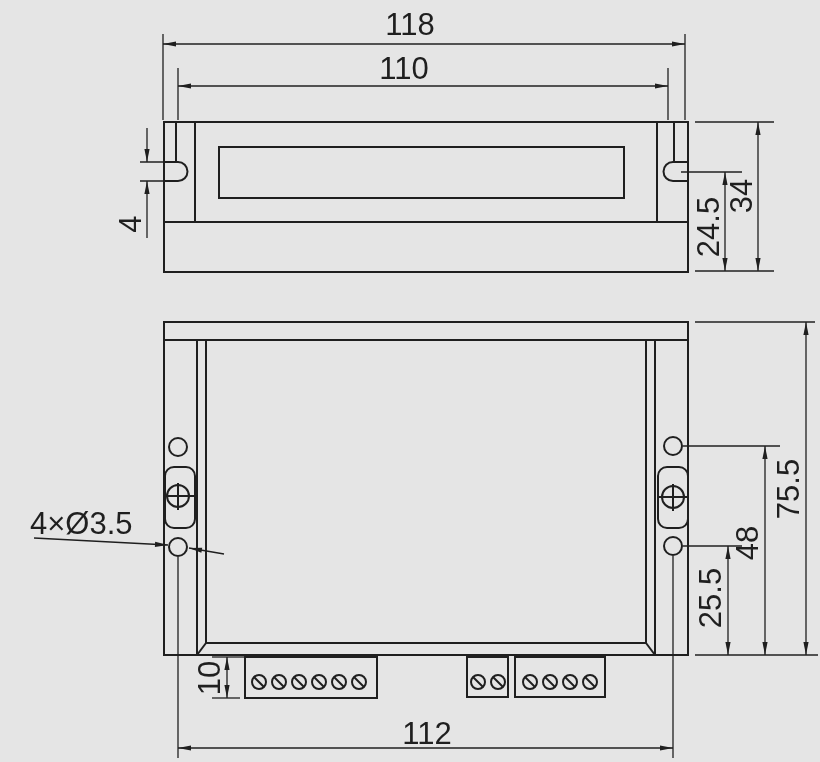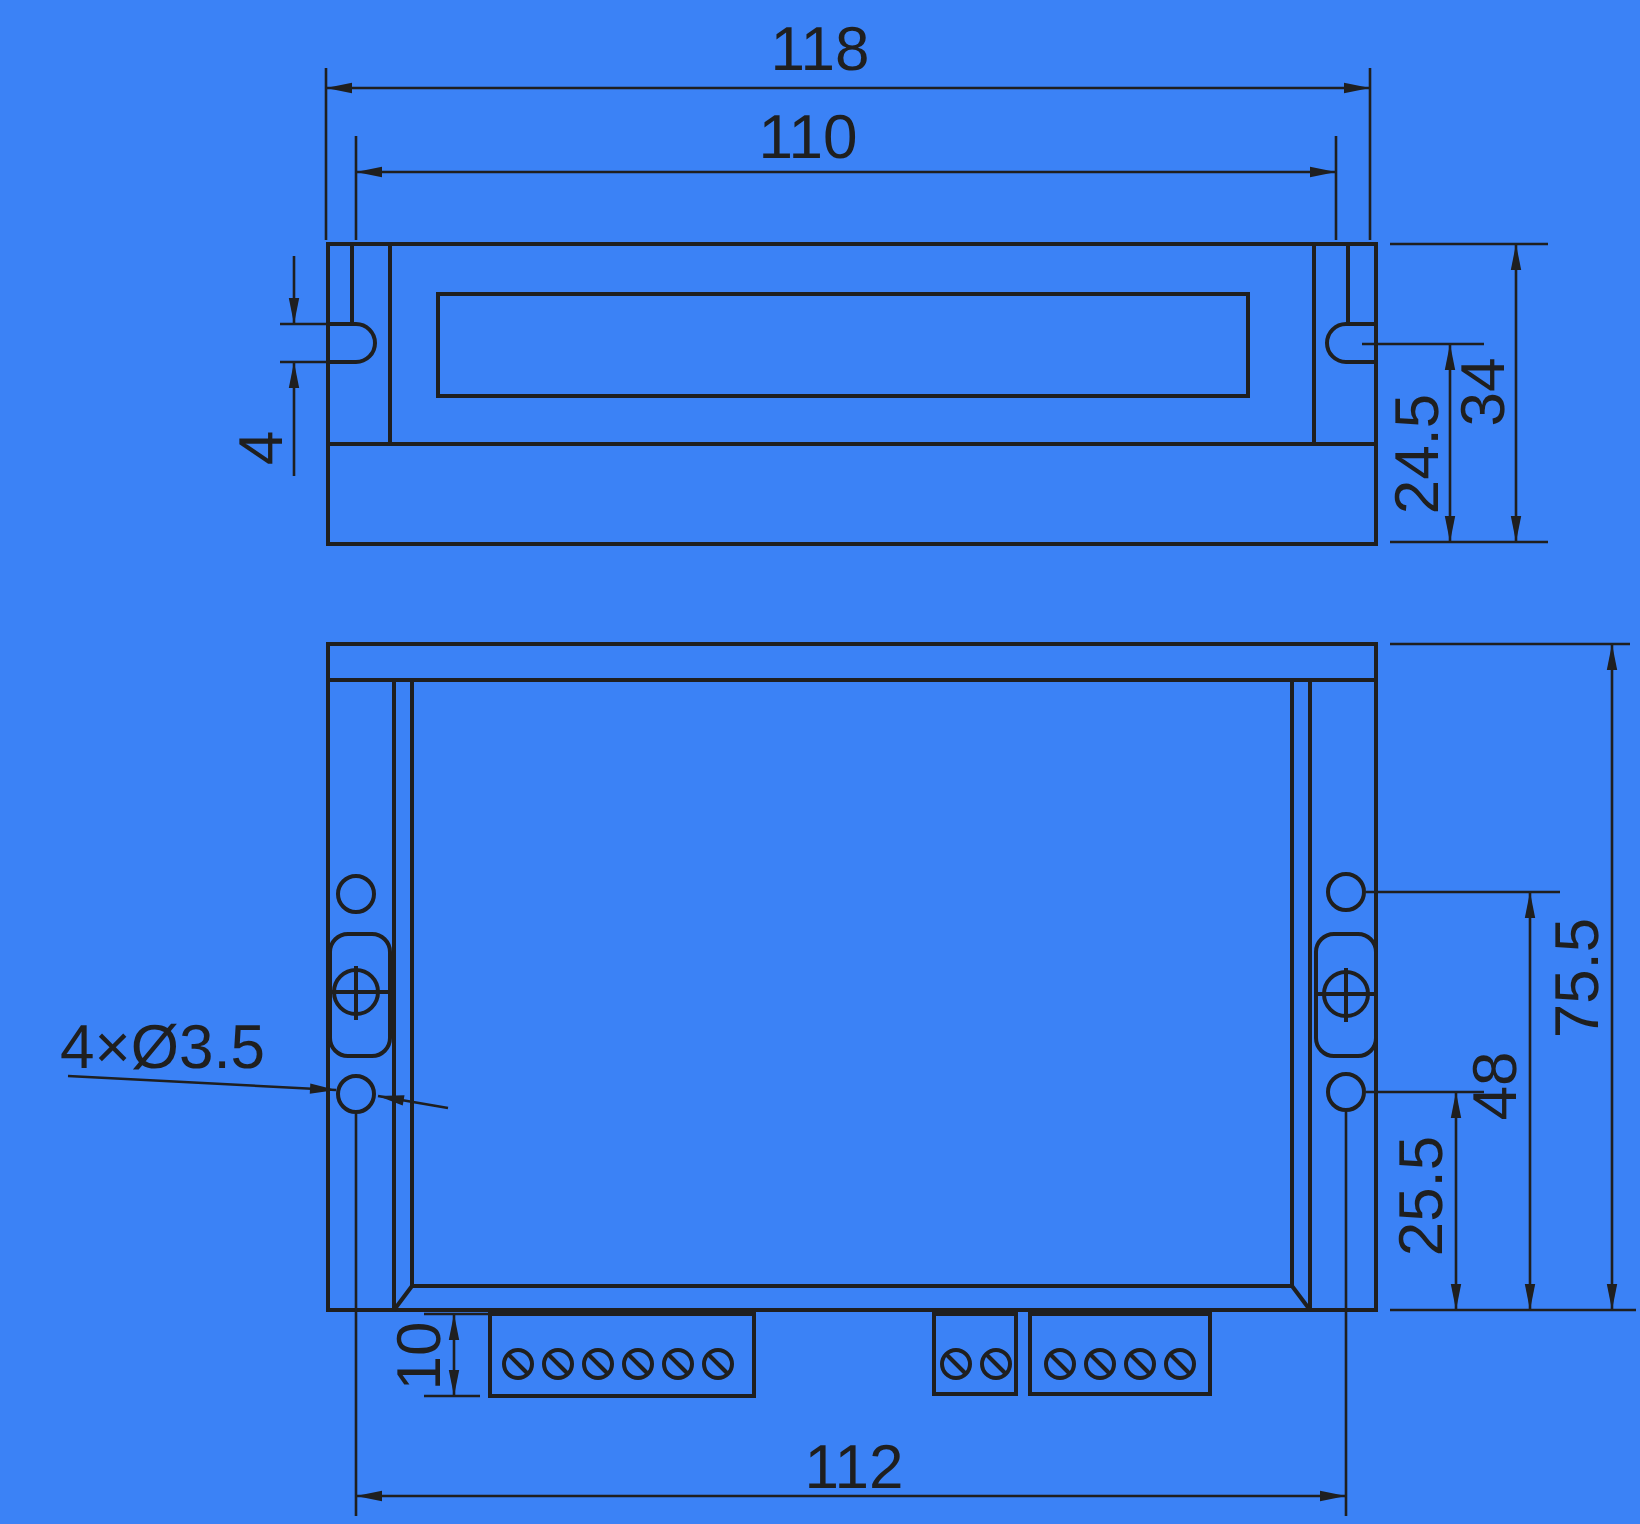--- a/index.html
+++ b/index.html
@@ -1,16 +1,16 @@
 <!DOCTYPE html>
 <html><head>
 <meta charset="utf-8">
 <style>
   html,body{margin:0;padding:0;background:#ffffff;}
-  .stage{position:relative;width:820px;height:762px;background:#3b82f6;overflow:hidden;}
+  .stage{position:relative;width:820px;height:762px;background:#e5e5e5;overflow:hidden;}
   svg{display:block;}
   .part{fill:none;stroke:#1f1f1f;stroke-width:2;stroke-linejoin:miter;stroke-linecap:butt;}
   .thin{fill:none;stroke:#1f1f1f;stroke-width:1.3;stroke-linecap:butt;}
   .dimtxt{font-family:"Liberation Sans","DejaVu Sans",sans-serif;font-size:31px;fill:#1f1f1f;}
   .arrfill{fill:#1f1f1f;stroke:none;}
 </style>
 </head>
 <body>
 
 <div class="stage">

